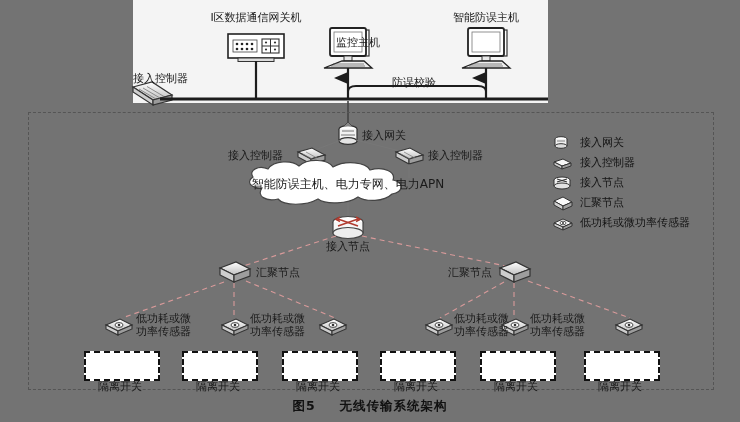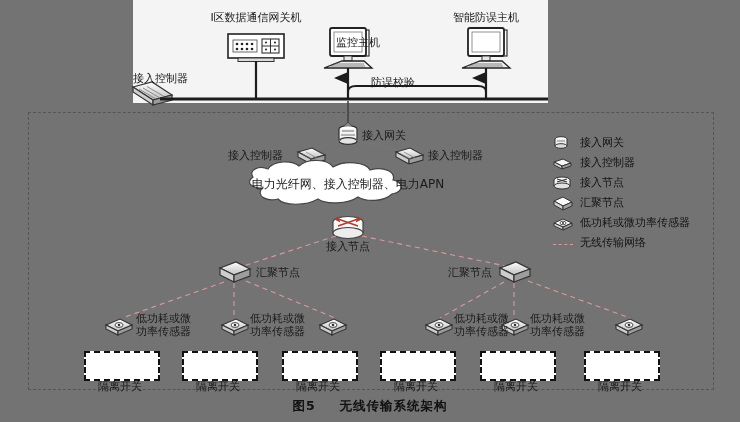--- a/index.html
+++ b/index.html
@@ -299,26 +299,26 @@
   <div class="switchbox" style="left:182px; top:351px;"></div>
   <div class="switchbox" style="left:282px; top:351px;"></div>
   <div class="switchbox" style="left:380px; top:351px;"></div>
   <div class="switchbox" style="left:480px; top:351px;"></div>
   <div class="switchbox" style="left:584px; top:351px;"></div>
 
   <div class="lbl c" style="left:256px; top:11px;">I区数据通信网关机</div>
   <div class="lbl c" style="left:358px; top:11px;margin-top:25px;">监控主机</div>
   <div class="lbl c" style="left:486px; top:11px;">智能防误主机</div>
   <div class="lbl" style="left:133px; top:72px;">接入控制器</div>
-  <div class="lbl" style="left:371px; top:76px;">防误校验</div>
+  <div class="lbl" style="left:392px; top:76px;">防误校验</div>
 
   <div class="lbl" style="left:362px; top:129px;">接入网关</div>
   <div class="lbl" style="left:228px; top:149px;">接入控制器</div>
   <div class="lbl" style="left:428px; top:149px;">接入控制器</div>
-  <div class="lbl c" style="left:348px; top:178px; font-size:12px;">电力光纤网、接入控制器、电力APN</div>
+  <div class="lbl c" style="left:348px; top:178px; font-size:12px;">智能防误主机、电力专网、电力APN</div>
   <div class="lbl c" style="left:348px; top:240px;">接入节点</div>
   <div class="lbl" style="left:256px; top:266px;">汇聚节点</div>
   <div class="lbl" style="left:448px; top:266px;">汇聚节点</div>
 
   <div class="lbl two" style="left:136px; top:312px;">低功耗或微功率传感器</div>
   <div class="lbl two" style="left:250px; top:312px;">低功耗或微功率传感器</div>
   <div class="lbl two" style="left:454px; top:312px;">低功耗或微功率传感器</div>
   <div class="lbl two" style="left:530px; top:312px;">低功耗或微功率传感器</div>
 
   <div class="lbl c" style="left:120px; top:380px;">隔离开关</div>
@@ -383,26 +383,20 @@
           <path d="M2,8 L2,11 L11,15 L11,12 Z" fill="#cdcdcd" stroke="#333" stroke-width="1"></path>
           <path d="M11,12 L11,15 L20,11 L20,8 Z" fill="#9d9d9d" stroke="#333" stroke-width="1"></path>
           <ellipse cx="11" cy="8" rx="3" ry="1.8" fill="#fff" stroke="#333" stroke-width="0.8"></ellipse>
           <circle cx="11" cy="8" r="1" fill="#333"></circle>
         </svg>
       </span>
       <span class="leg-txt">低功耗或微功率传感器</span>
     </div>
 
 
-    <div class="leg-row">
-      <span class="leg-ico">
-          <i class="leg-line-dash"></i>
-        </span>
-      <span class="leg-txt">无线传输网络</span>
-    </div>
   </div>
 
   <div id="caption">
     <b>图5</b>
     <span style="display:inline-block;width:14px;"></span>
     <b>无线传输系统架构</b>
   </div>
 
 </div>
 

